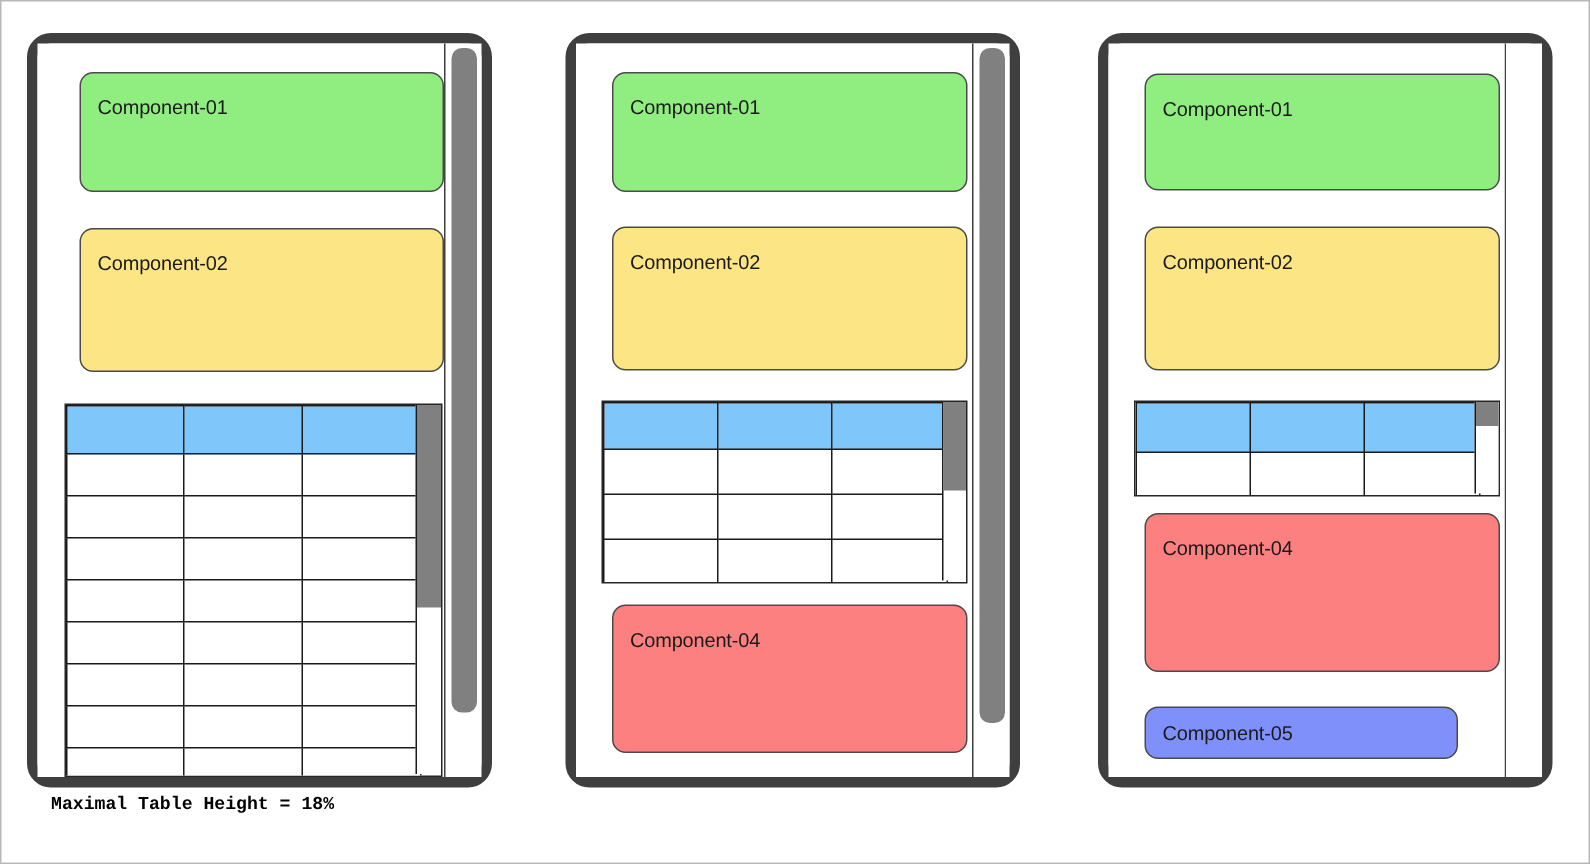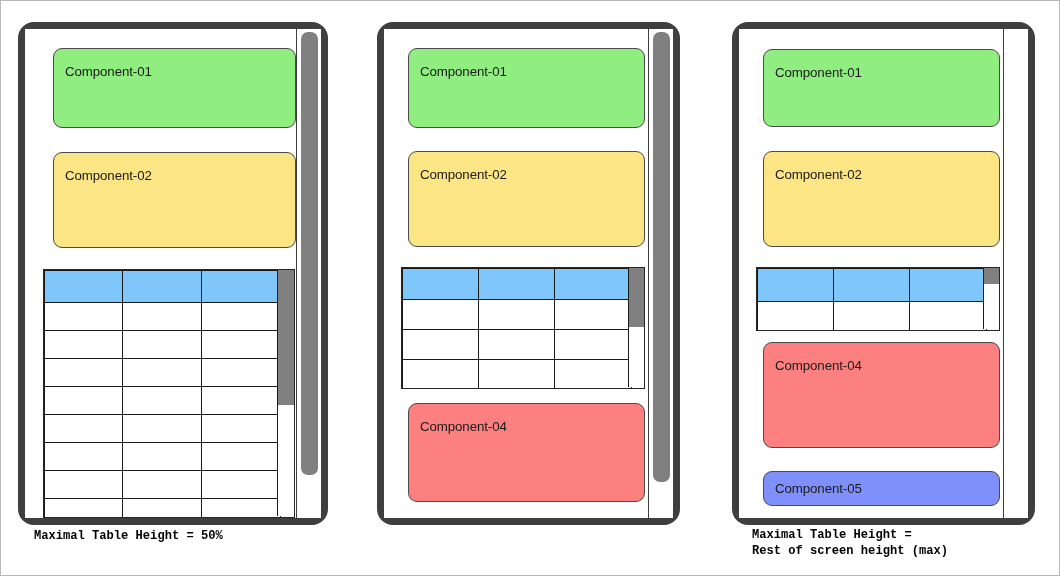--- a/index.html
+++ b/index.html
@@ -200,21 +200,21 @@
             </tbody>
           </table>
           <div class="tbl-scroll-track" style="left:233px; width:16px; height:246px;">
             <div class="tbl-scroll-thumb" style="width:16px; height:135px;"></div>
           </div>
         </div>
 
       </div>
     </div>
 
-    <div class="caption" style="left:16px; top:507px;"><span>Maximal Table Height = 50%</span></div>
+    <div class="caption" style="left:16px; top:507px;"><span>Maximal Table Height = 18%</span></div>
   </div>
 
   <div class="panel" style="left:377px; top:22px; width:303px; height:554px;">
     <div class="device" style="width:303px; height:503px;">
 
       <div class="page-scroll-track" style="right:0; top:0; width:25px; height:489px;">
         <div class="page-scroll-thumb" style="left:4px; top:3px; width:17px; height:450px;"></div>
       </div>
 
       <div class="viewport" style="left:0; top:0; width:264px; height:489px;">
@@ -302,23 +302,22 @@
           </table>
           <div class="tbl-scroll-track" style="left:226px; width:16px; height:61px;">
             <div class="tbl-scroll-thumb" style="width:16px; height:16px;"></div>
           </div>
         </div>
 
         <div class="card" style="left:24px; top:313px; width:237px; height:106px; background:#fc8080;">
           <span class="card-label">Component-04</span>
         </div>
 
-        <div class="card" style="left:24px; top:442px; width:237px; height:35px; background:#8090fb;">
+        <div class="card" style="left:24px; top:442px; width:209px; height:35px; background:#8090fb;">
           <span class="card-label" style="top:9px;">Component-05</span>
         </div>
 
       </div>
     </div>
 
-    <div class="caption" style="left:20px; top:506px;"><span>Maximal Table Height =</span><br><span>Rest of screen height (max)</span></div>
   </div>
 
 </div>
 
 </body></html>

